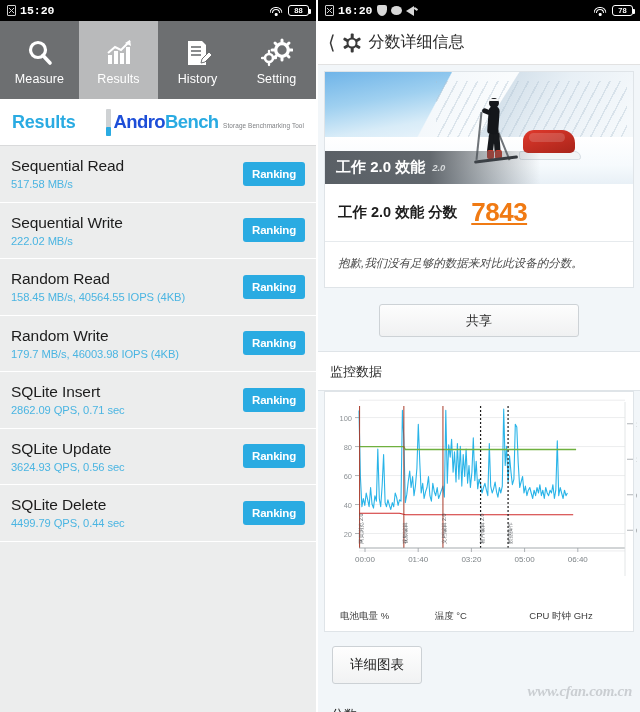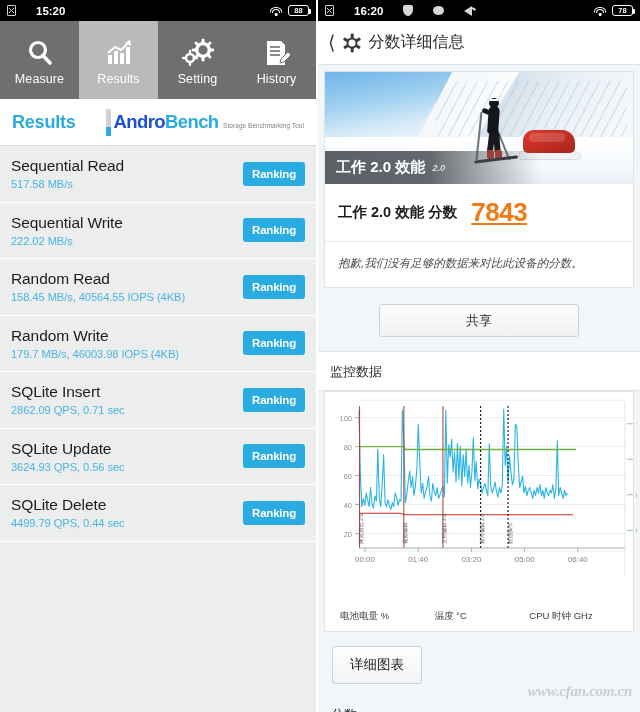--- a/index.html
+++ b/index.html
@@ -12,21 +12,21 @@
   }
   .stage { display: flex; width: 640px; height: 712px; background:#fff; }
 
   
   .panel-left { width: 318px; height: 712px; background:#eceded; position: relative; overflow: hidden; border-right: 2px solid #ffffff; }
 
   .statusbar {
     height: 21px; background:#000; display:flex; align-items:center;
     padding: 0 7px; color:#fff; font-size: 11.5px; font-weight:bold;
   }
-  .sb-left { display:flex; align-items:center; gap:20px; }
+  .sb-left { display:flex; align-items:center; gap:4px;font-family:Liberation Mono, monospace; }
   .sb-right { margin-left:auto; display:flex; align-items:center; gap:5px; }
   .sim-icon {
     width:9px; height:11px; border:1.2px solid #cfcfcf; border-radius:1px;
     position:relative; display:inline-block;
   }
   .sim-icon::after{
     content:""; position:absolute; left:1px; top:1px; right:1px; bottom:1px;
     background:linear-gradient(45deg,transparent 43%,#cfcfcf 43%,#cfcfcf 57%,transparent 57%),
                linear-gradient(-45deg,transparent 43%,#cfcfcf 43%,#cfcfcf 57%,transparent 57%);
   }
@@ -204,20 +204,32 @@
           <svg width="30" height="30" viewBox="0 0 30 30">
             <rect x="4" y="17" width="4" height="9" fill="#fff"></rect>
               <rect x="10" y="13" width="4" height="13" fill="#fff"></rect>
             <rect x="16" y="15" width="4" height="11" fill="#fff"></rect>
               <rect x="22" y="9" width="4" height="17" fill="#fff"></rect>
             <polyline points="4,15 11,9 17,12 26,3" fill="none" stroke="#fff" stroke-width="2"></polyline>
             <polygon points="26,2 27,8 21,5" fill="#fff"></polygon>
           </svg>
         </span>
         <span class="tab-label">Results</span>
+      </div>
+      <div class="tab">
+        <span class="tab-icon">
+          <svg width="30" height="30" viewBox="0 0 30 30">
+            <path d="M5 3 h14 l4 4 v20 H5 Z" fill="#fff"></path>
+            <line x1="8" y1="9" x2="18" y2="9" stroke="#6d6f71" stroke-width="1.6"></line>
+            <line x1="8" y1="13" x2="18" y2="13" stroke="#6d6f71" stroke-width="1.6"></line>
+            <line x1="8" y1="17" x2="18" y2="17" stroke="#6d6f71" stroke-width="1.6"></line>
+            <polygon points="19,21 26,14 29,17 22,24 18,25" fill="#fff" stroke="#6d6f71" stroke-width="1"></polygon>
+          </svg>
+        </span>
+        <span class="tab-label">History</span>
       </div>
       <div class="tab">
         <span class="tab-icon">
           <svg width="32" height="30" viewBox="0 0 32 30">
             <g fill="none" stroke="#fff" stroke-width="3.3">
                 <circle cx="21" cy="12" r="6.3"></circle>
               </g>
             <g stroke="#fff" stroke-width="3" stroke-linecap="round">
               <line x1="21" y1="2" x2="21" y2="5"></line>
                 <line x1="21" y1="19" x2="21" y2="22"></line>
@@ -233,32 +245,20 @@
               </g>
             <g stroke="#fff" stroke-width="2.3" stroke-linecap="round">
               <line x1="8" y1="13" x2="8" y2="15"></line>
                 <line x1="8" y1="25" x2="8" y2="27"></line>
               <line x1="1" y1="20" x2="3" y2="20"></line>
                 <line x1="13" y1="20" x2="15" y2="20"></line>
             </g>
           </svg>
         </span>
         <span class="tab-label">Setting</span>
-      </div>
-      <div class="tab">
-        <span class="tab-icon">
-          <svg width="30" height="30" viewBox="0 0 30 30">
-            <path d="M5 3 h14 l4 4 v20 H5 Z" fill="#fff"></path>
-            <line x1="8" y1="9" x2="18" y2="9" stroke="#6d6f71" stroke-width="1.6"></line>
-            <line x1="8" y1="13" x2="18" y2="13" stroke="#6d6f71" stroke-width="1.6"></line>
-            <line x1="8" y1="17" x2="18" y2="17" stroke="#6d6f71" stroke-width="1.6"></line>
-            <polygon points="19,21 26,14 29,17 22,24 18,25" fill="#fff" stroke="#6d6f71" stroke-width="1"></polygon>
-          </svg>
-        </span>
-        <span class="tab-label">History</span>
       </div>
     </div>
 
     <div class="brandbar">
       <h1>Results</h1>
       <div class="brand-logo">
         <span class="brand-bar-glyph"></span>
         <span class="brand-text">
           <span class="bt1">
             <span class="a">Andro</span><span class="b">Bench</span>

